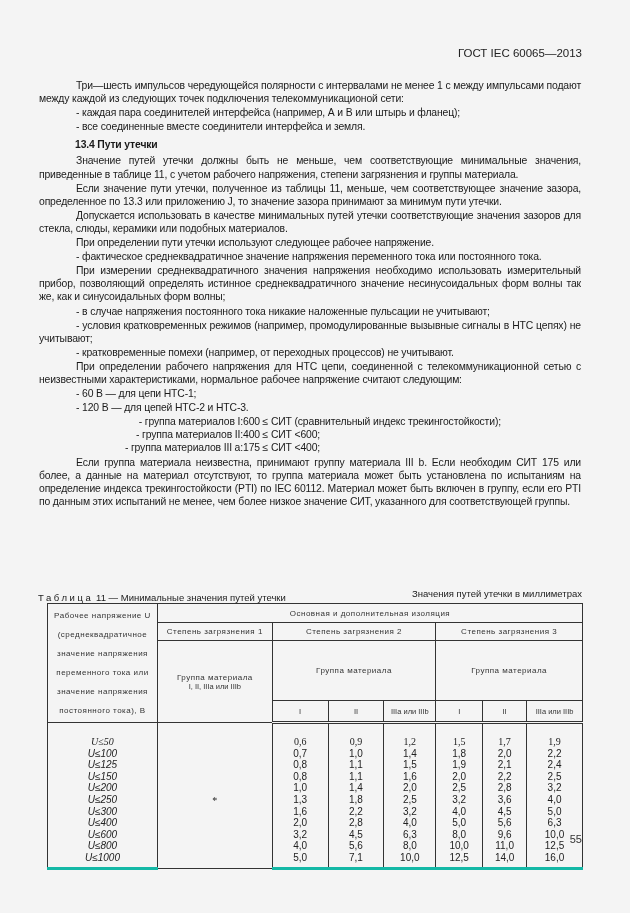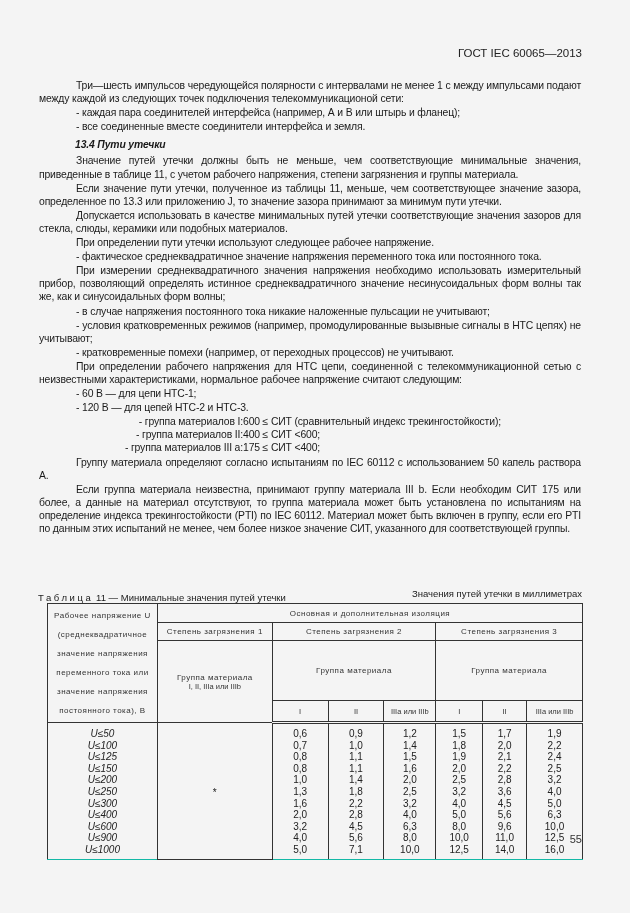--- a/index.html
+++ b/index.html
@@ -11,40 +11,40 @@
     position: absolute; top: 47px; right: 48px;
     font-weight: normal; font-size: 11.5px; color: #222;
   }
   .body-text {
     position: absolute; left: 38px; top: 78px; width: 544px;
     font-size: 10.4px; line-height: 13.1px; letter-spacing: -0.15px;
   }
   .body-text p { margin: 1px; text-align: justify; }
   .ind { text-indent: 37px; }
   .li { padding-left: 37px; }
-  .section-title { font-weight: bold; padding-left: 37px; margin: 5px 0 3px !important; font-style: italic; }
+  .section-title { font-weight: bold; padding-left: 37px; margin: 5px 0 3px !important; }
   .grp { display: flex; padding-left: 37px; text-align: right; }
   .grp .k { width: 168px; flex: none; }
   .caption {
     position: absolute; left: 38px; top: 576px; font-size: 9.5px; margin-top: 16px;
   }
   .caption .spaced { letter-spacing: 2.6px; }
   .units { position: absolute; right: 48px; top: 588px; font-size: 9.5px; }
   table.t11 {
     position: absolute; left: 47px; top: 603px; width: 536px;
     border-collapse: collapse; font-size: 8px; color: #333; letter-spacing: 0.5px;
   }
   table.t11 td, table.t11 th {
     border: 1px solid #333; font-weight: normal; text-align: center; padding: 0; vertical-align: middle;
   }
   table.t11 .hdr-first { line-height: 19px; padding: 2px 3px; }
   table.t11 thead tr:last-child th { border-bottom: 3px double #333; }
   table.t11 tbody td { border-top: none; border-bottom: none; font-size: 10px; letter-spacing: 0; line-height: 11.6px; color: #222; }
-  table.t11 tbody tr:first-child td { padding-top: 4px; }
-  table.t11 tbody tr:last-child td { border-bottom: 1px solid #14b8a6; padding-bottom: 3px; }
+  table.t11 tbody tr:first-child td { padding-top: 12px; font-family: Liberation Serif, serif; }
+  table.t11 tbody tr:last-child td { border-bottom: 3px solid #14b8a6; padding-bottom: 3px; }
   .u { font-style: italic; }
   .small-roman { font-size: 7.5px; letter-spacing: 0; }
   .page-num { position: absolute; right: 48px; top: 833px; font-size: 11px; color: #333; }
 </style>
 </head>
 <body>
 
 <div class="header-code">ГОСТ IEC 60065—2013</div>
 
 <div class="body-text">
@@ -69,21 +69,20 @@
     <span>600 ≤ СИТ (сравнительный индекс трекингостойкости);</span>
   </div>
   <div class="grp">
     <span class="k">- группа материалов II:</span>
     <span>400 ≤ СИТ &lt;600;</span>
   </div>
   <div class="grp">
     <span class="k">- группа материалов III a:</span>
     <span>175 ≤ СИТ &lt;400;</span>
   </div>
-  <p class="ind">Группу материала определяют согласно испытаниям по IEC 60112 с использованием 50 капель раствора А.</p>
   <p class="ind">Если группа материала неизвестна, принимают группу материала III b. Если необходим СИТ 175 или более, а данные на материал отсутствуют, то группа материала может быть установлена по испытаниям на определение индекса трекингостойкости (PTI) по IEC 60112. Материал может быть включен в группу, если его PTI по данным этих испытаний не менее, чем более низкое значение СИТ, указанного для соответствующей группы.</p>
 </div>
 
 <div class="caption">
   <span class="spaced">Таблица</span><span> 11 — Минимальные значения путей утечки</span>
 </div>
 <div class="units">Значения путей утечки в миллиметрах</div>
 
 <table class="t11">
   <colgroup>
@@ -202,21 +201,21 @@
       <tr>
         <td class="u">U≤600</td>
         <td>3,2</td>
         <td>4,5</td>
         <td>6,3</td>
         <td>8,0</td>
         <td>9,6</td>
         <td>10,0</td>
       </tr>
       <tr>
-        <td class="u">U≤900</td>
+        <td class="u">U≤800</td>
         <td>4,0</td>
         <td>5,6</td>
         <td>8,0</td>
         <td>10,0</td>
         <td>11,0</td>
         <td>12,5</td>
       </tr>
       <tr>
         <td class="u">U≤1000</td>
         <td>5,0</td>

